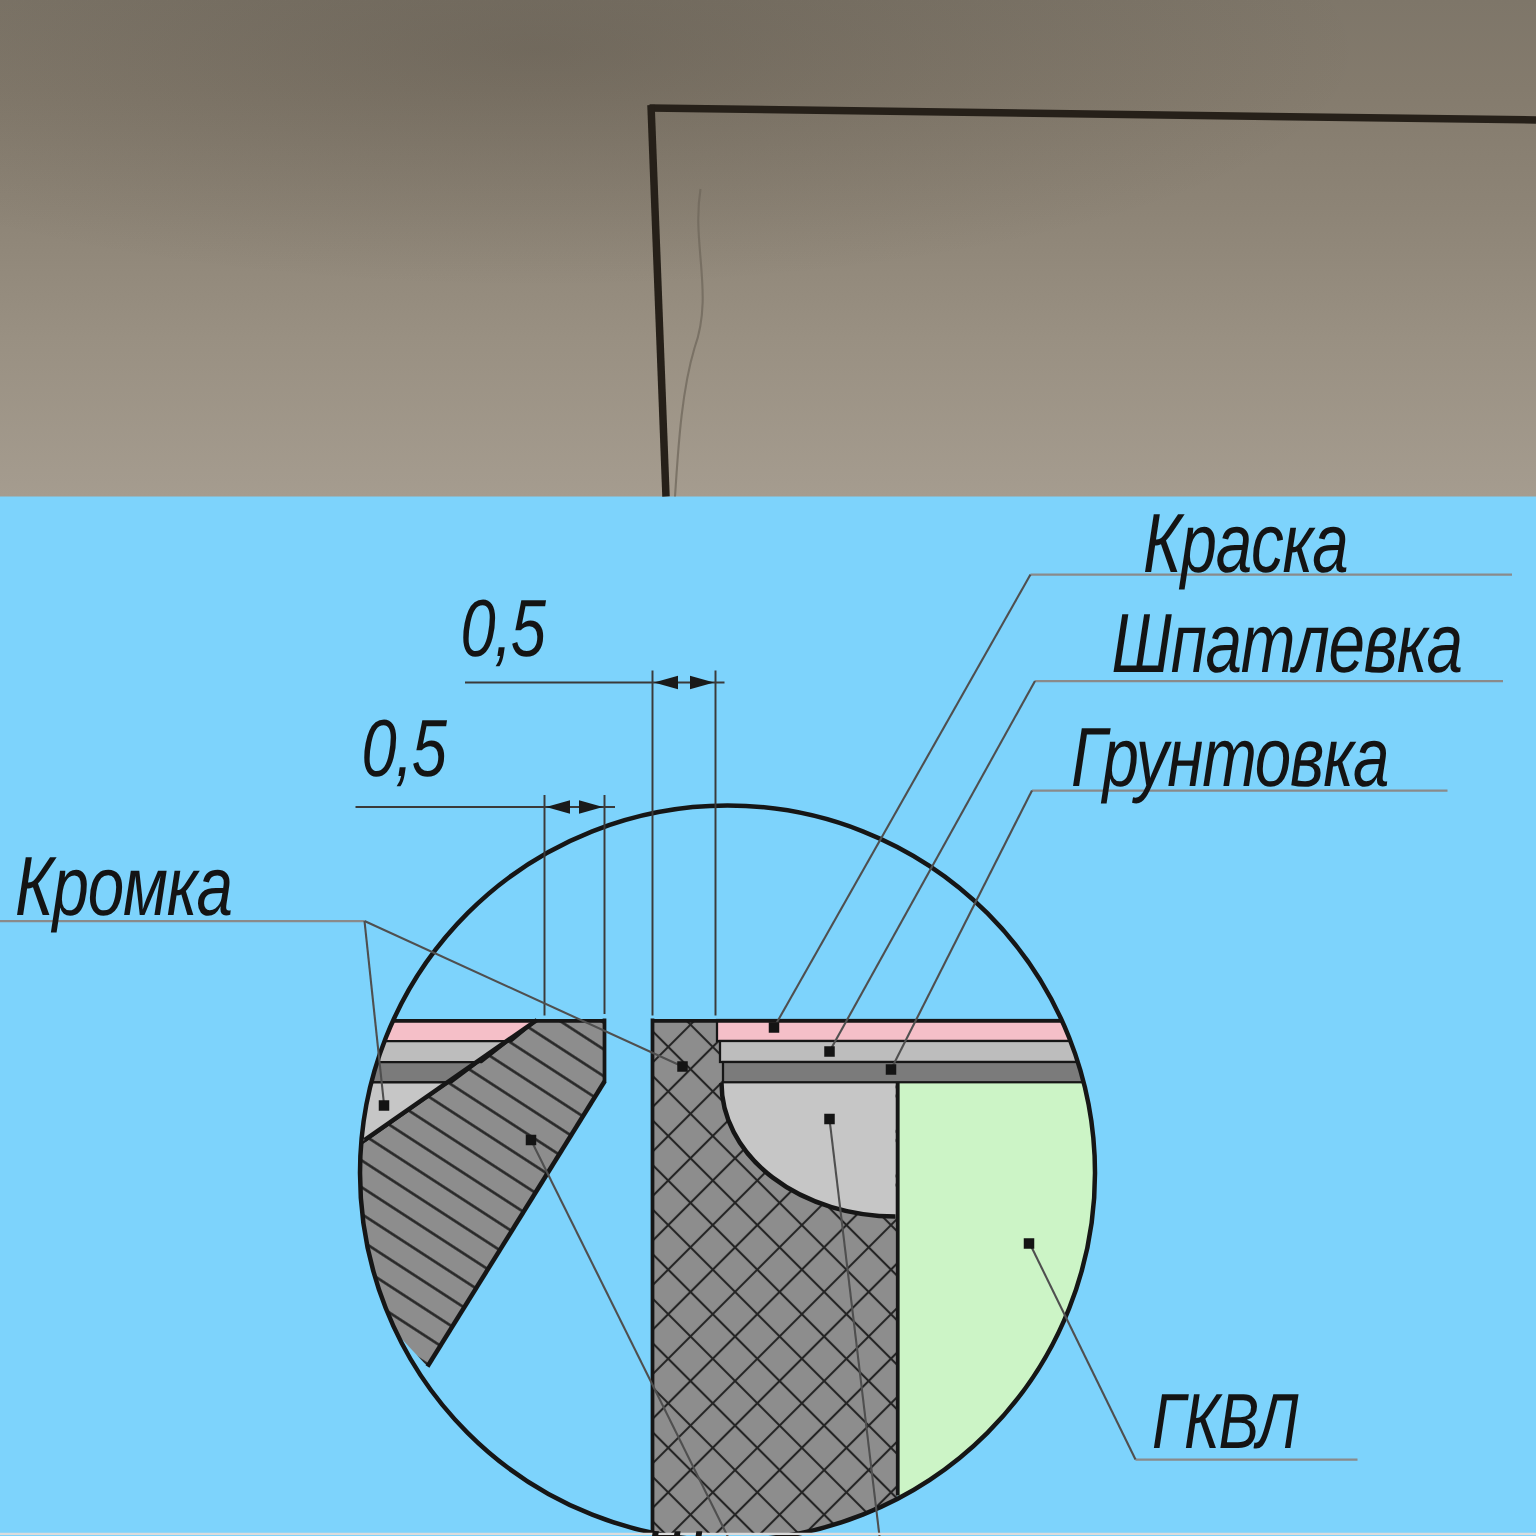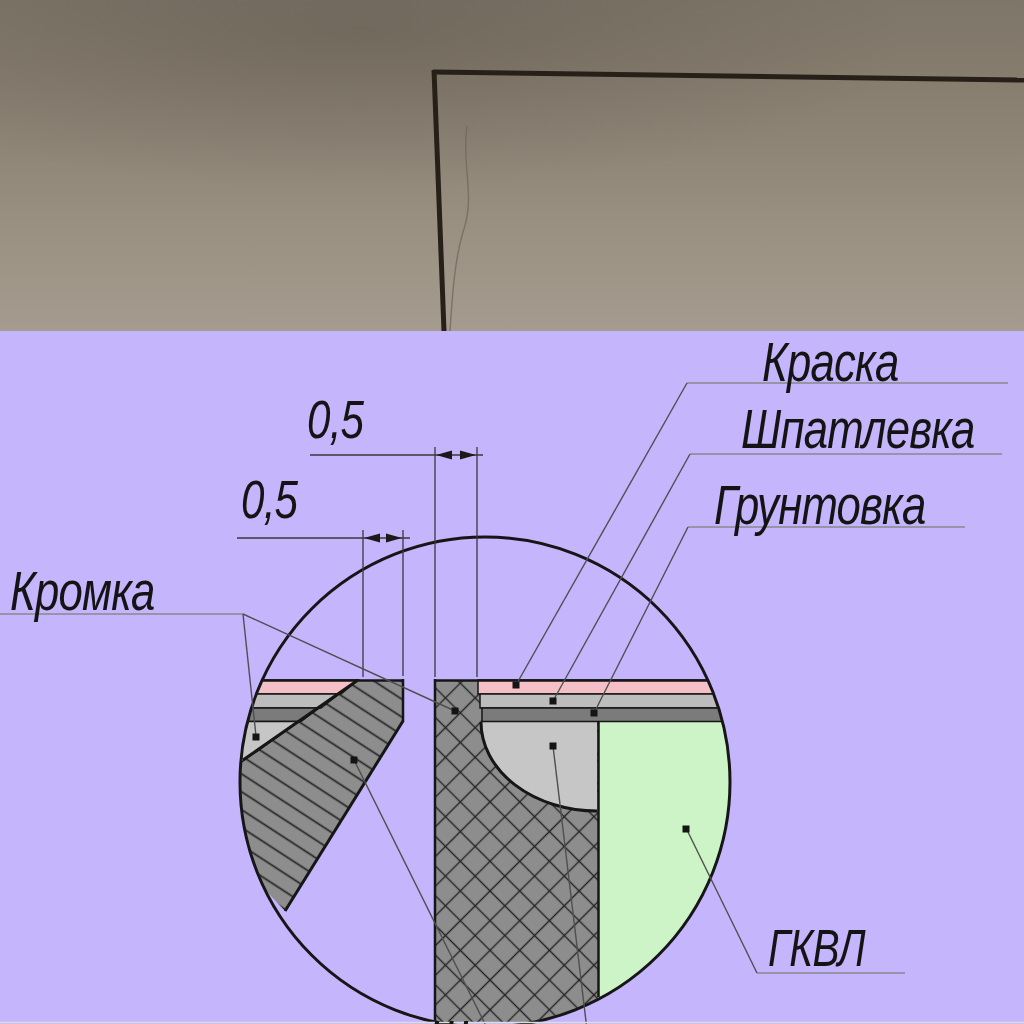--- a/index.html
+++ b/index.html
@@ -1,16 +1,16 @@
 <!DOCTYPE html>
 <html><head>
 <meta charset="utf-8">
 <style>
   html,body{margin:0;padding:0;background:#fff;}
-  #stage{position:relative;width:1024px;height:1024px;overflow:hidden;background:#c4b5fd;
+  #stage{position:relative;width:1024px;height:1024px;overflow:hidden;background:#7dd3fc;
          font-family:"Liberation Sans",sans-serif;}
   
   #photo{position:absolute;left:0;top:0;width:1024px;height:331px;
          background:linear-gradient(180deg,#7e7669 0%,#847b6d 18%,#8d8476 42%,#999082 68%,#a59c8f 100%);}
   #photo::after{content:"";position:absolute;inset:0;
          background:radial-gradient(90% 80% at 35% 10%, rgba(40,35,28,.18) 0%, rgba(40,35,28,0) 60%);}
   
   #overlay{position:absolute;left:0;top:0;width:1024px;height:1024px;}
   
   .lbl{position:absolute;color:#141414;font-style:italic;font-size:56px;line-height:.84;

